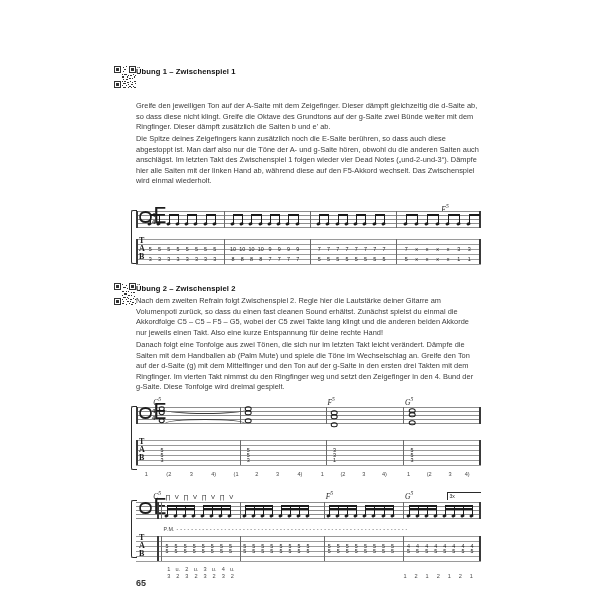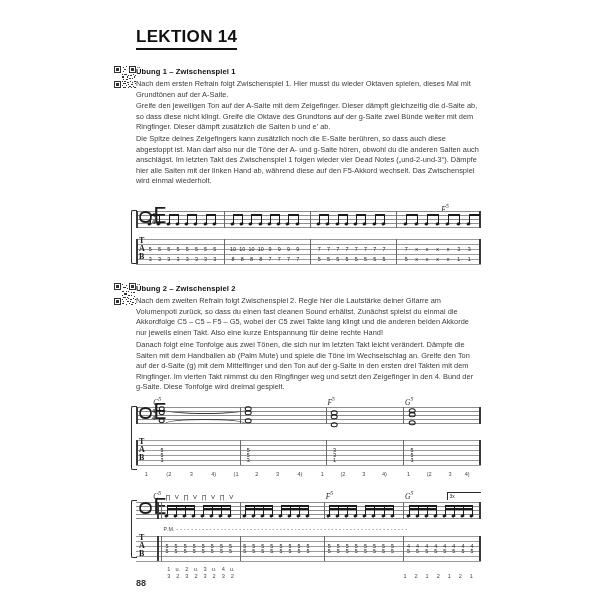--- a/index.html
+++ b/index.html
@@ -105,21 +105,20 @@
   .pagenum{
     position:absolute;left:136px;top:578px;
     font-size:9px;font-weight:bold;color:#333;
   }
 </style>
 </head>
 <body>
 
 <div class="page">
 
-  <div class="lesson-title">LEKTION 14</div>
 
   <div class="qr" style="left:114px;top:66px;">
     <svg viewBox="0 0 21 21" width="22" height="22" shape-rendering="crispEdges">
       <rect width="21" height="21" fill="#fff"></rect>
       <g fill="#333">
         <rect x="0" y="0" width="7" height="1"></rect>
           <rect x="0" y="6" width="7" height="1"></rect>
         <rect x="0" y="0" width="1" height="7"></rect>
           <rect x="6" y="0" width="1" height="7"></rect>
         <rect x="2" y="2" width="3" height="3"></rect>
@@ -220,23 +219,20 @@
         <rect x="8" y="19" width="2" height="1"></rect>
           <rect x="11" y="20" width="1" height="1"></rect>
         <rect x="14" y="19" width="1" height="1"></rect>
           <rect x="16" y="20" width="2" height="1"></rect>
         <rect x="20" y="19" width="1" height="1"></rect>
       </g>
     </svg>
   </div>
 
   <div class="ex-head" style="top:67px;">Übung 1 – Zwischenspiel 1</div>
-  <div class="para" style="top:79px;">
-    <p>Nach dem ersten Refrain folgt Zwischenspiel 1. Hier musst du wieder Oktaven spielen, dieses Mal mit Grundtönen auf der A-Saite.</p>
-  </div>
   <div class="para" style="top:101px;">
     <p>Greife den jeweiligen Ton auf der A-Saite mit dem Zeigefinger. Dieser dämpft gleichzeitig die d-Saite ab, so dass diese nicht klingt. Greife die Oktave des Grundtons auf der g-Saite zwei Bünde weiter mit dem Ringfinger. Dieser dämpft zusätzlich die Saiten b und e' ab.</p>
   </div>
   <div class="para" style="top:134px;">
     <p>Die Spitze deines Zeigefingers kann zusätzlich noch die E-Saite berühren, so dass auch diese abgestoppt ist. Man darf also nur die Töne der A- und g-Saite hören, obwohl du die anderen Saiten auch anschlägst. Im letzten Takt des Zwischenspiel 1 folgen wieder vier Dead Notes („und-2-und-3“). Dämpfe hier alle Saiten mit der linken Hand ab, während diese auf den F5-Akkord wechselt. Das Zwischenspiel wird einmal wiederholt.</p>
   </div>
 
   <div class="system" style="top:205px;height:65px;">
     <div class="brace" style="top:5px;height:52px;"></div>
 
@@ -762,14 +758,14 @@
         <div class="count" style="left:78%;top:85px;">1</div>
         <div class="count" style="left:81.2%;top:85px;">2</div>
         <div class="count" style="left:84.4%;top:85px;">1</div>
         <div class="count" style="left:87.6%;top:85px;">2</div>
         <div class="count" style="left:90.8%;top:85px;">1</div>
         <div class="count" style="left:94%;top:85px;">2</div>
         <div class="count" style="left:97.2%;top:85px;">1</div>
       </div>
   </div>
 
-  <div class="pagenum">88</div>
+  <div class="pagenum">65</div>
 </div>
 
 </body></html>

